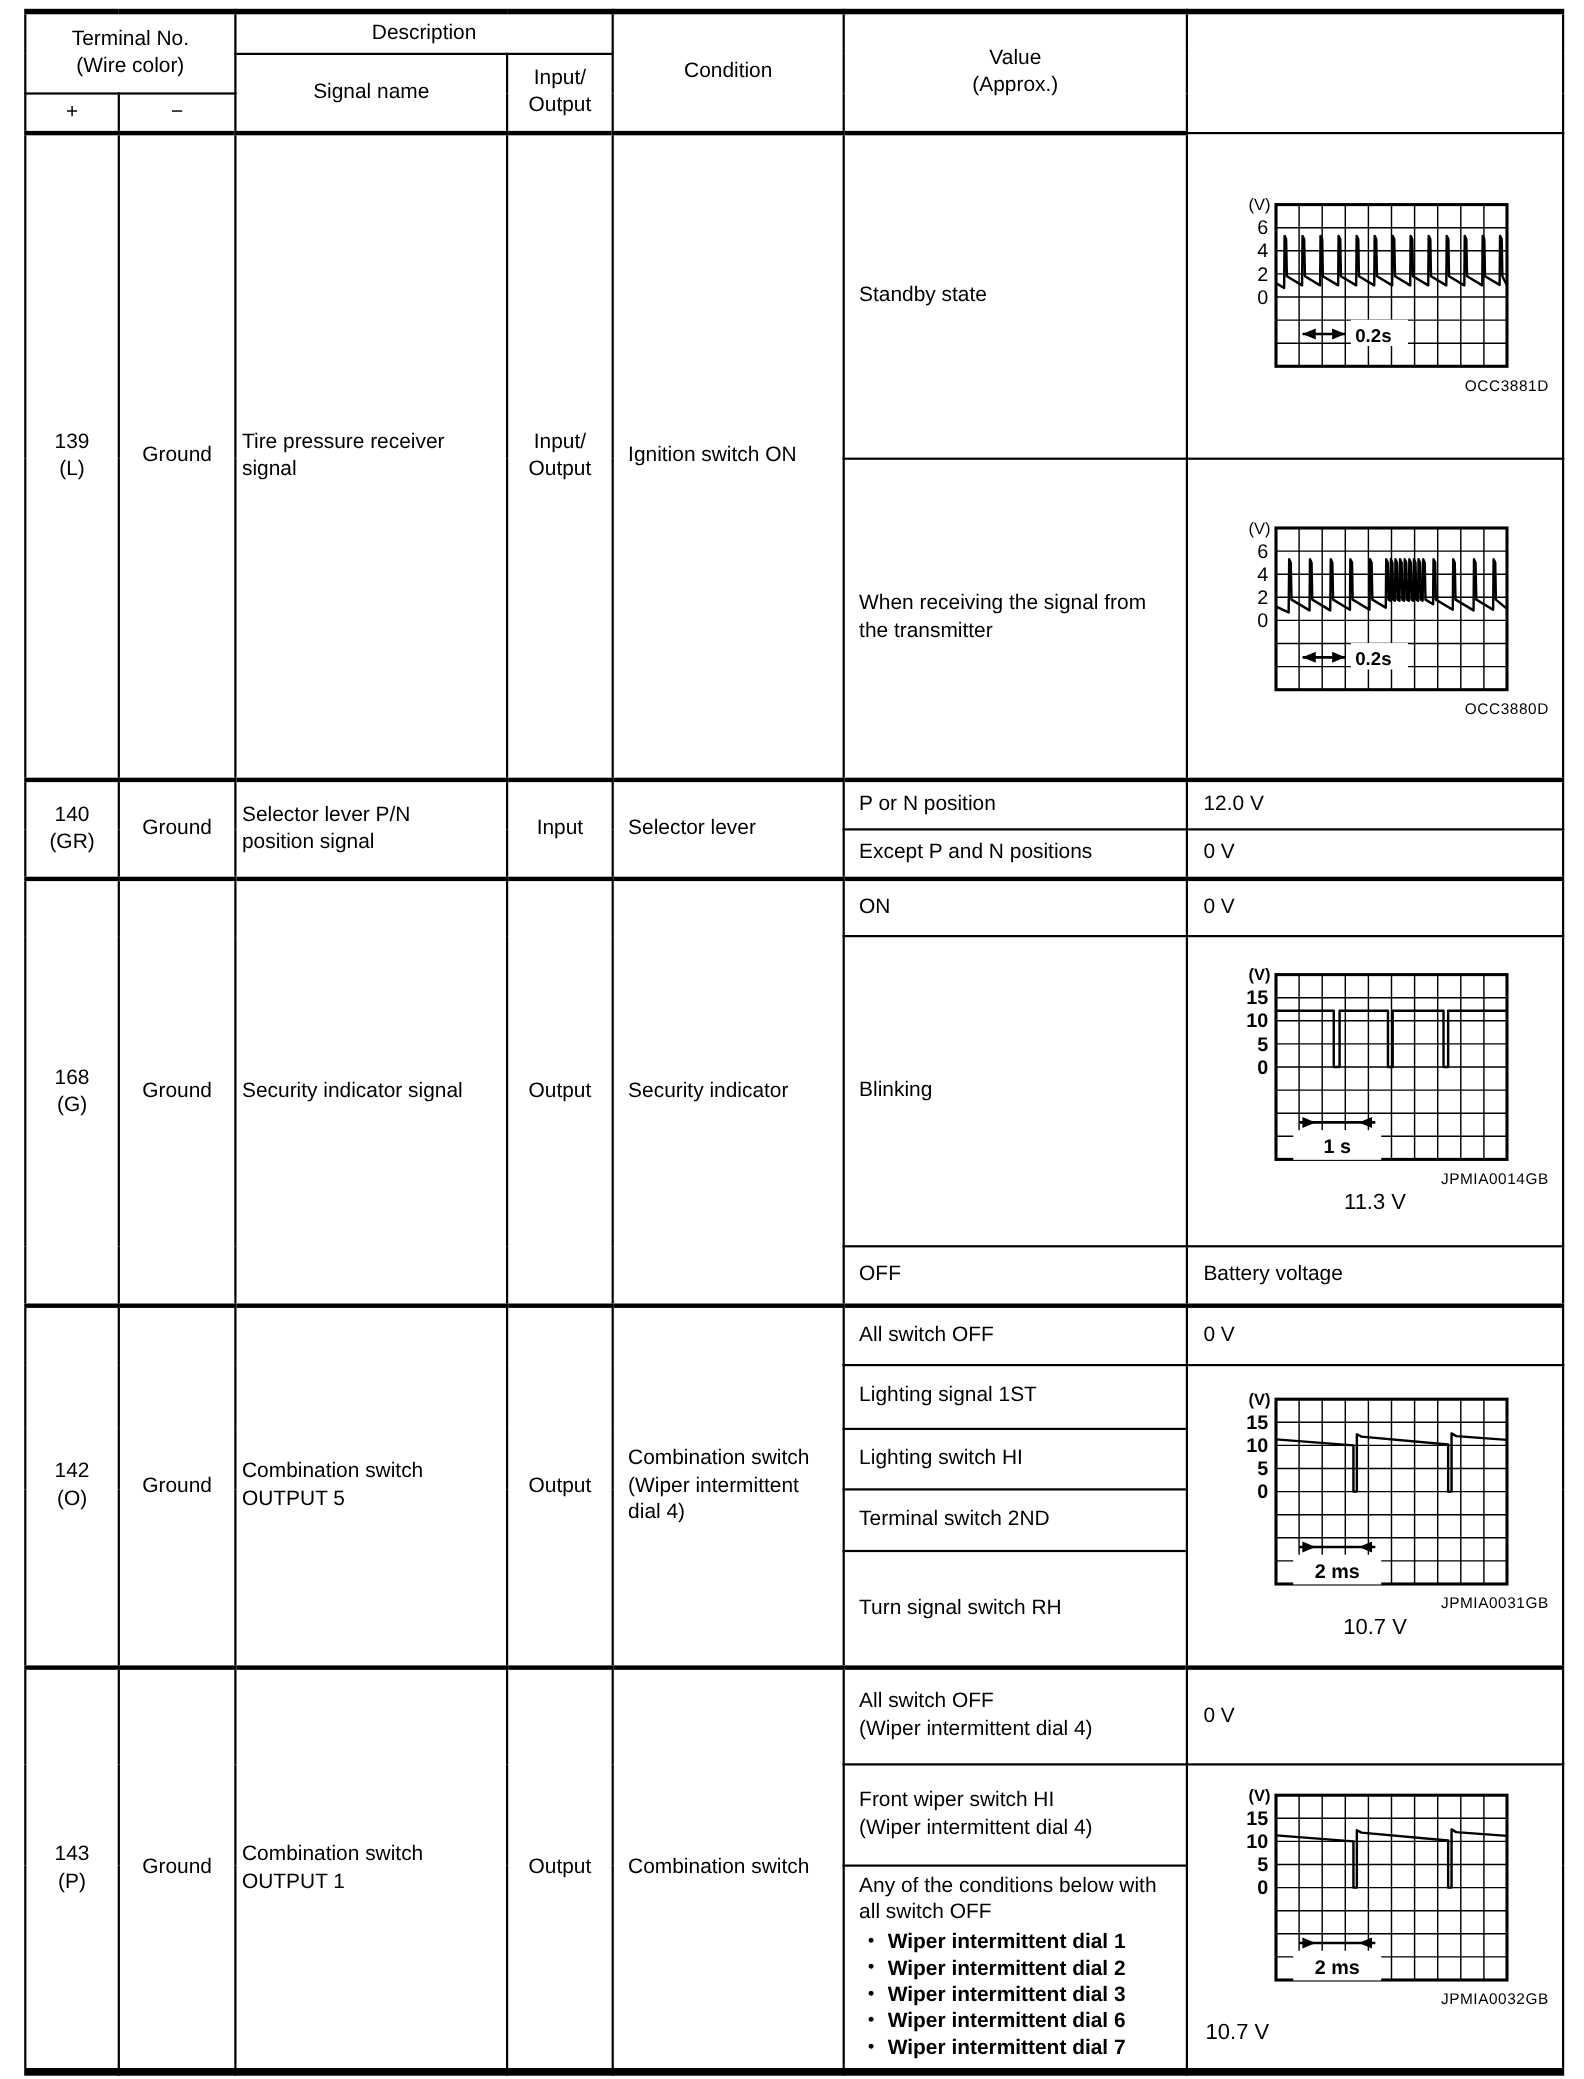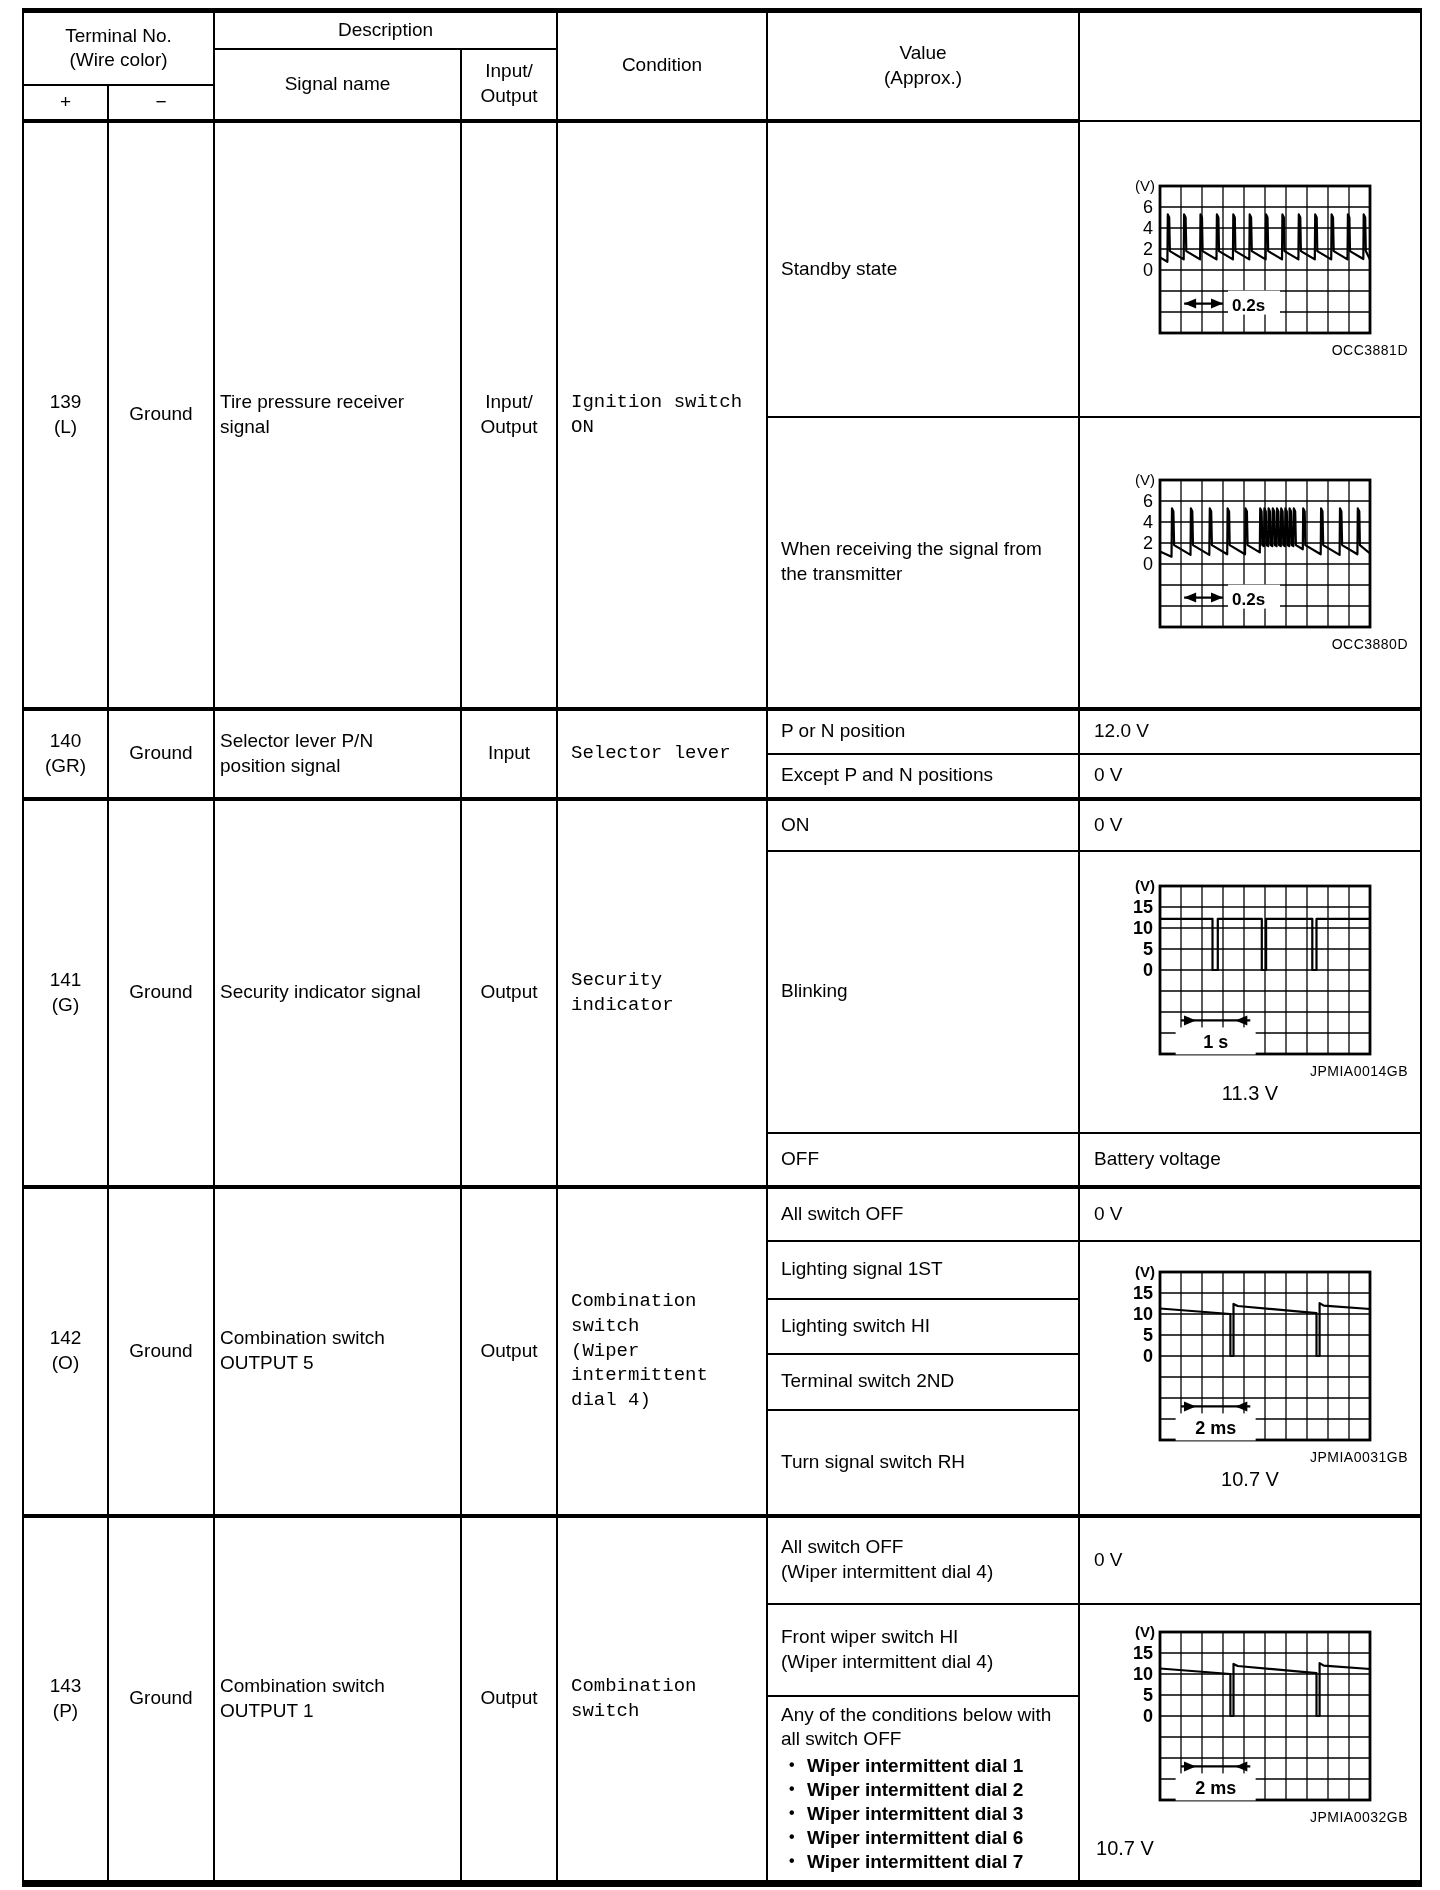--- a/index.html
+++ b/index.html
@@ -8,21 +8,21 @@
   table{border-collapse:collapse;table-layout:fixed;width:1398px;
         border:2px solid #000;border-top:5px solid #000;border-bottom:7px solid #000;}
   th,td{border:2px solid #000;font-size:19px;font-weight:normal;vertical-align:middle;
         padding:2px 10px;overflow:hidden;line-height:1.3;}
   th{text-align:center;}
   .gb{border-bottom:4px solid #000;}
   .pl{white-space:pre-line;}
   .c{text-align:center;}
   .sig{padding-right:30px;padding-left:5px;margin-left:10px;}
   .cond{padding:6px 22px 6px 13px;}
-  .grp{padding:6px 14px 6px 13px;font-family:Liberation Mono, monospace;}
+  .grp{padding:6px 14px 6px 13px;}
   .val{padding-left:14px;}
   .wave-cell{padding:4px 6px;}
   .wave-block{display:flex;flex-direction:column;align-items:center;width:100%;}
   .fig-code{align-self:flex-end;font-size:14px;padding-right:6px;margin-top:3px;letter-spacing:.5px;}
   .fig-caption{font-size:20px;margin-top:0;text-align:center;}
   .fig-caption.left{align-self:flex-start;padding-left:10px;margin-top:8px;}
   ul.blt{margin:3px 0 0 0;padding-left:8px;list-style:none;font-weight:bold;}
   ul.blt li{padding-left:18px;position:relative;line-height:24px;}
   ul.blt li::before{content:"\2022";position:absolute;left:0;top:-1px;font-size:16px;}
   .condwrap{line-height:24px;}
@@ -158,21 +158,21 @@
     <td class="cond">P or N position</td>
     <td class="val">12.0 V</td>
   </tr>
   <tr style="height:45px">
     <td class="cond gb">Except P and N positions</td>
     <td class="val gb">0 V</td>
   </tr>
 
   <tr style="height:52px">
     <td rowspan="3" class="c gb">
-      <span>141</span><br>
+      <span>168</span><br>
       <span>(G)</span>
     </td>
     <td rowspan="3" class="c gb">Ground</td>
     <td rowspan="3" class="sig gb">Security indicator signal</td>
     <td rowspan="3" class="c gb">Output</td>
     <td rowspan="3" class="grp gb">Security indicator</td>
     <td class="cond">ON</td>
     <td class="val">0 V</td>
   </tr>
   <tr style="height:282px">

